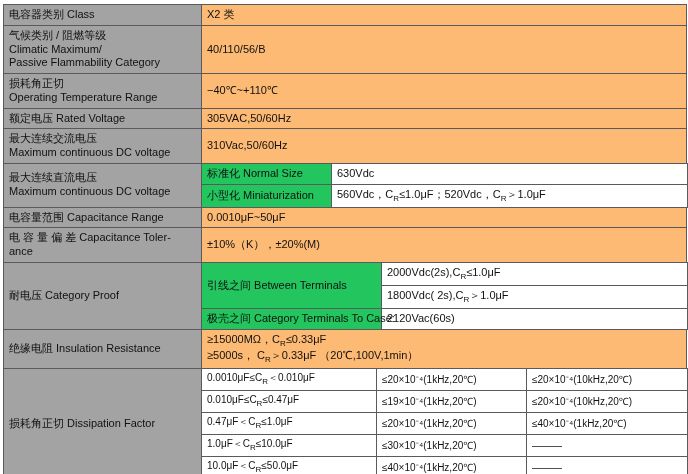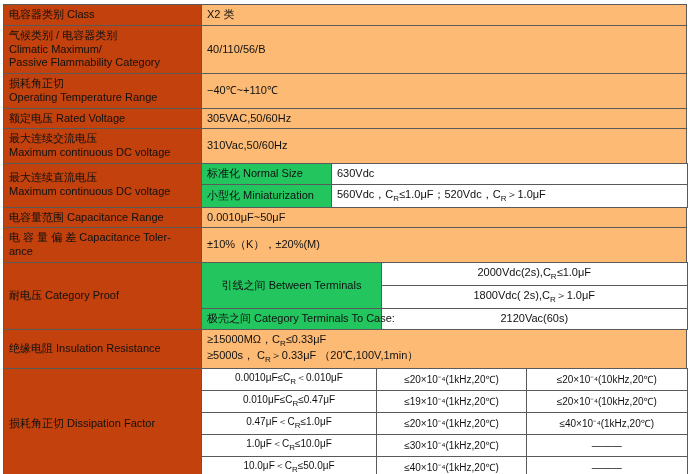--- a/index.html
+++ b/index.html
@@ -21,33 +21,33 @@
     margin: 4px 0 0 3px;
     font-size: 11px;
   }
   #spec-table td {
     border: 1px solid #5a5a5a;
     padding: 3px 5px;
     vertical-align: middle;
     line-height: 1.25;
   }
   td.label {
-    background: #c2410c;
+    background: #a3a3a3;
     width: 198px;
   }
   td.value {
     background: #fdba74;
   }
   td.sub-label {
     background: #22c55e;
     text-align: left;
     white-space: nowrap;
   }
   td.center {
-    text-align: center;
+    text-align: left;
   }
   td.nowrap {
     white-space: nowrap;
   }
   .inner-table {
     border-collapse: collapse;
     table-layout: fixed;
     width: 100%;
     font-size: 11px;
   }
@@ -85,21 +85,21 @@
   </colgroup>
   <tbody>
 
     <tr>
       <td class="label">电容器类别 Class</td>
       <td class="value">X2 类</td>
     </tr>
 
     <tr>
       <td class="label">
-        <span class="two-line">气候类别 / 电容器类别</span>
+        <span class="two-line">气候类别 / 阻燃等级</span>
         <span class="two-line">Climatic Maximum/</span>
         <span class="two-line">Passive Flammability Category</span>
       </td>
       <td class="value">40/110/56/B</td>
     </tr>
 
     <tr>
       <td class="label">
         <span class="two-line">损耗角正切</span>
         <span class="two-line">Operating Temperature Range</span>

